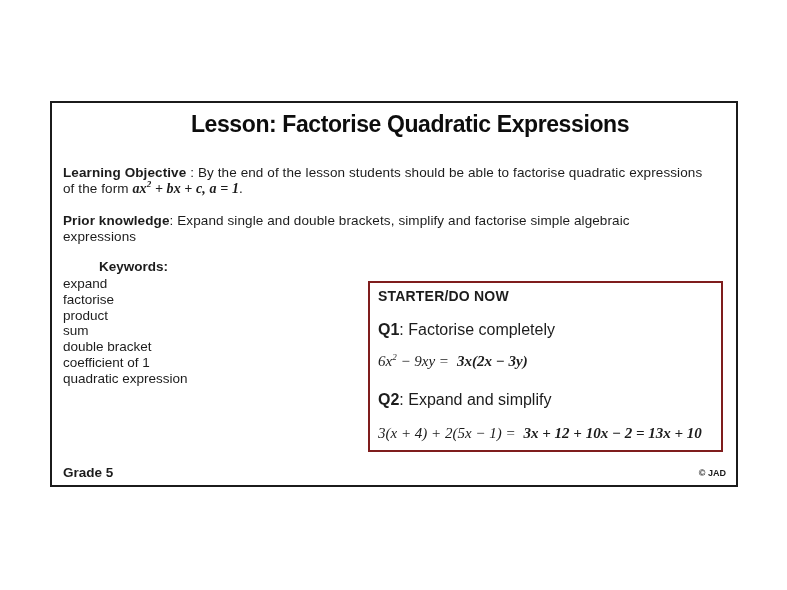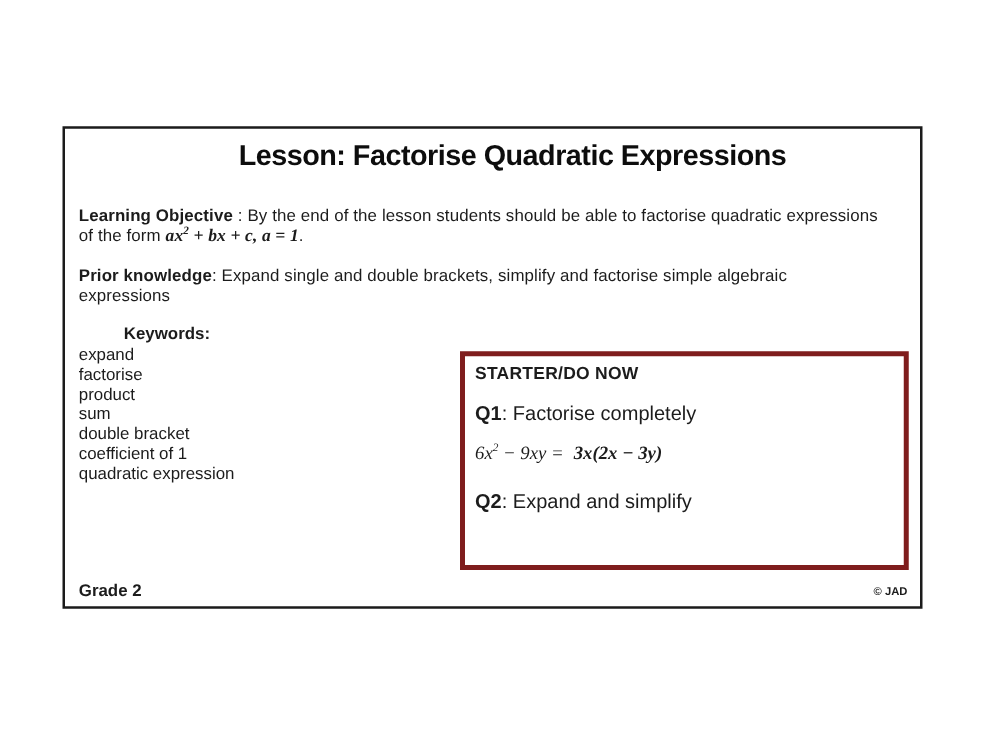--- a/index.html
+++ b/index.html
@@ -71,21 +71,21 @@
     top: 173px;
     font-size: 13.5px;
     line-height: 15.8px;
   }
   .starter-box {
     position: absolute;
     left: 316px;
     top: 178px;
     width: 351px;
     height: 167px;
-    border: 4px solid #7f1d1d;
+    border: 2px solid #7f1d1d;
     background: #ffffff;
   }
   .starter-line {
     position: absolute;
     left: 8px;
     white-space: nowrap;
   }
   .starter-title {
     top: 5px;
     font-weight: bold;
@@ -156,18 +156,21 @@
     </div>
 
     <div class="starter-line math-line math-1">
       <span><span>6x</span><sup>2</sup><span> − 9xy =</span></span><span class="math-answer">3x(2x − 3y)</span>
     </div>
 
     <div class="starter-line starter-q starter-q2">
       <span class="bold-label">Q2</span><span>: </span><span>Expand and simplify</span>
     </div>
 
+    <div class="starter-line math-line math-2">
+      <span>3(x + 4) + 2(5x − 1) =</span><span class="math-answer">3x + 12 + 10x − 2 = 13x + 10</span>
+    </div>
   </div>
 
-  <div class="footer-grade">Grade 2</div>
+  <div class="footer-grade">Grade 5</div>
   <div class="footer-copyright">© JAD</div>
 
 </div>
 
 </body></html>

